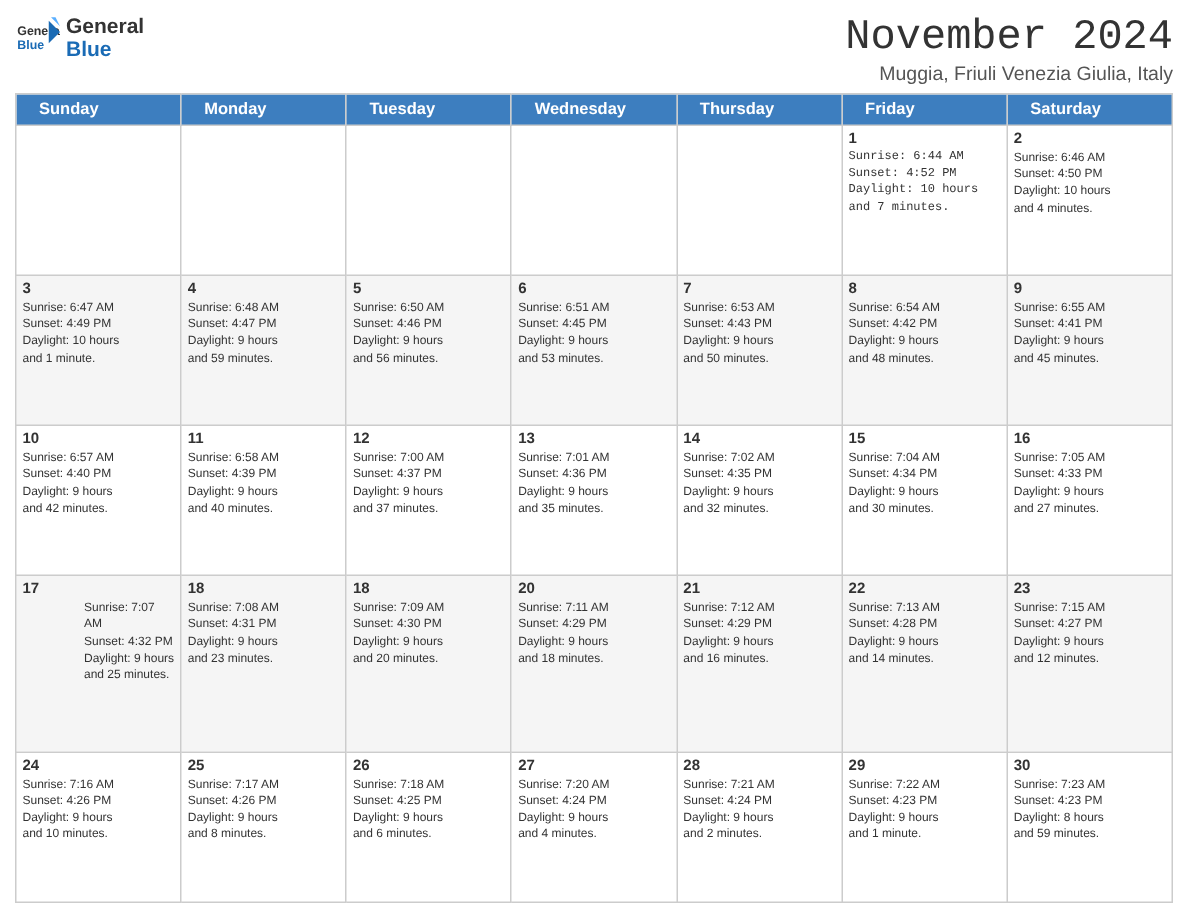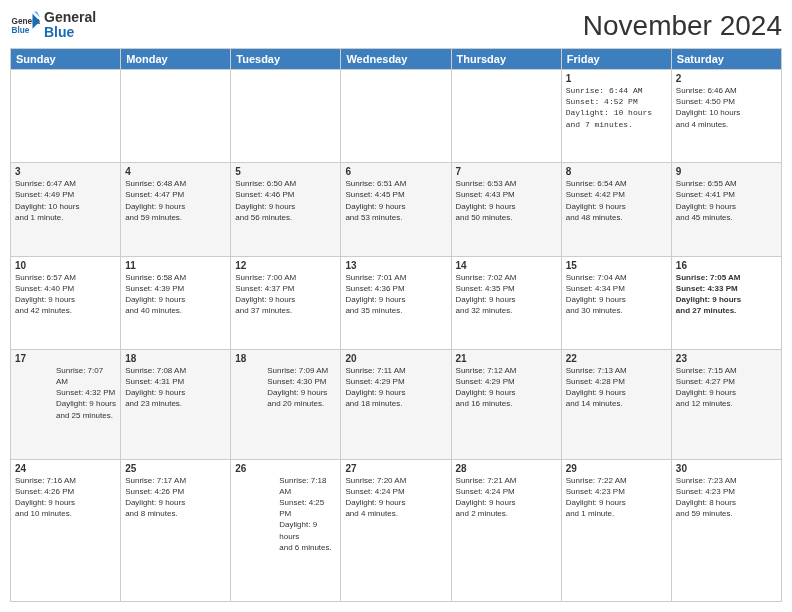--- a/index.html
+++ b/index.html
@@ -39,38 +39,39 @@
       width: 30px;
       height: 30px;
     }
     .title-block {
       text-align: right;
     }
     .month-title {
       font-size: 28px;
       font-weight: normal;
       color: #333;
+      font-family: Liberation Mono, monospace;
     }
     .subtitle {
       font-size: 13px;
       color: #555;
     }
     .calendar {
       flex: 1;
       border: 1px solid #ccc;
       border-collapse: collapse;
       width: 100%;
       table-layout: fixed;
     }
     .calendar th {
       background-color: #3d7ebf;
       color: white;
       font-size: 11px;
       font-weight: bold;
-      padding: 4px 5px;
+      padding: 4px 15px;
       border: 1px solid #ccc;
       text-align: left;
     }
     .calendar td {
       border: 1px solid #ccc;
       vertical-align: top;
       padding: 3px 4px;
       font-size: 8.5px;
       color: #333;
       background: #fff;
@@ -110,20 +111,21 @@
         <polygon points="30,5 40,15 30,25" fill="#1a6bb5"></polygon>
         <polygon points="32,2 40,10 36,2" fill="#5aafff"></polygon>
       </svg>
       <div class="logo-text">
         <div class="general">General</div>
         <div class="blue">Blue</div>
       </div>
     </div>
     <div class="title-block">
       <div class="month-title">November 2024</div>
+      <div class="subtitle">Muggia, Friuli Venezia Giulia, Italy</div>
     </div>
   </div>
 
   <table class="calendar">
     <thead>
       <tr>
         <th>Sunday</th>
         <th>Monday</th>
         <th>Tuesday</th>
         <th>Wednesday</th>
@@ -243,21 +245,21 @@
           </td>
           <td>
             <span class="day-num">15</span>
             <div class="day-info" style="white-space: pre-line;">Sunrise: 7:04 AM
 Sunset: 4:34 PM
 Daylight: 9 hours
 and 30 minutes.</div>
           </td>
           <td>
             <span class="day-num">16</span>
-            <div class="day-info" style="white-space: pre-line; font-weight: bold;">Sunrise: 7:05 AM
+            <div class="day-info" style="white-space: pre-line;">Sunrise: 7:05 AM
 Sunset: 4:33 PM
 Daylight: 9 hours
 and 27 minutes.</div>
           </td>
         </tr>
         <tr class="row-gray">
           <td>
             <span class="day-num">17</span>
             <div class="day-info" style="white-space: pre-line; margin-left: 41px;">Sunrise: 7:07 AM
 Sunset: 4:32 PM
@@ -266,21 +268,21 @@
           </td>
           <td>
             <span class="day-num">18</span>
             <div class="day-info" style="white-space: pre-line;">Sunrise: 7:08 AM
 Sunset: 4:31 PM
 Daylight: 9 hours
 and 23 minutes.</div>
           </td>
           <td>
             <span class="day-num">18</span>
-            <div class="day-info" style="white-space: pre-line; margin-left: 32px;">Sunrise: 7:09 AM
+            <div class="day-info" style="white-space: pre-line;">Sunrise: 7:09 AM
 Sunset: 4:30 PM
 Daylight: 9 hours
 and 20 minutes.</div>
           </td>
           <td>
             <span class="day-num">20</span>
             <div class="day-info" style="white-space: pre-line;">Sunrise: 7:11 AM
 Sunset: 4:29 PM
 Daylight: 9 hours
 and 18 minutes.</div>
@@ -317,21 +319,21 @@
           </td>
           <td>
             <span class="day-num">25</span>
             <div class="day-info" style="white-space: pre-line;">Sunrise: 7:17 AM
 Sunset: 4:26 PM
 Daylight: 9 hours
 and 8 minutes.</div>
           </td>
           <td>
             <span class="day-num">26</span>
-            <div class="day-info" style="white-space: pre-line; margin-left: 44px;">Sunrise: 7:18 AM
+            <div class="day-info" style="white-space: pre-line;">Sunrise: 7:18 AM
 Sunset: 4:25 PM
 Daylight: 9 hours
 and 6 minutes.</div>
           </td>
           <td>
             <span class="day-num">27</span>
             <div class="day-info" style="white-space: pre-line;">Sunrise: 7:20 AM
 Sunset: 4:24 PM
 Daylight: 9 hours
 and 4 minutes.</div>

